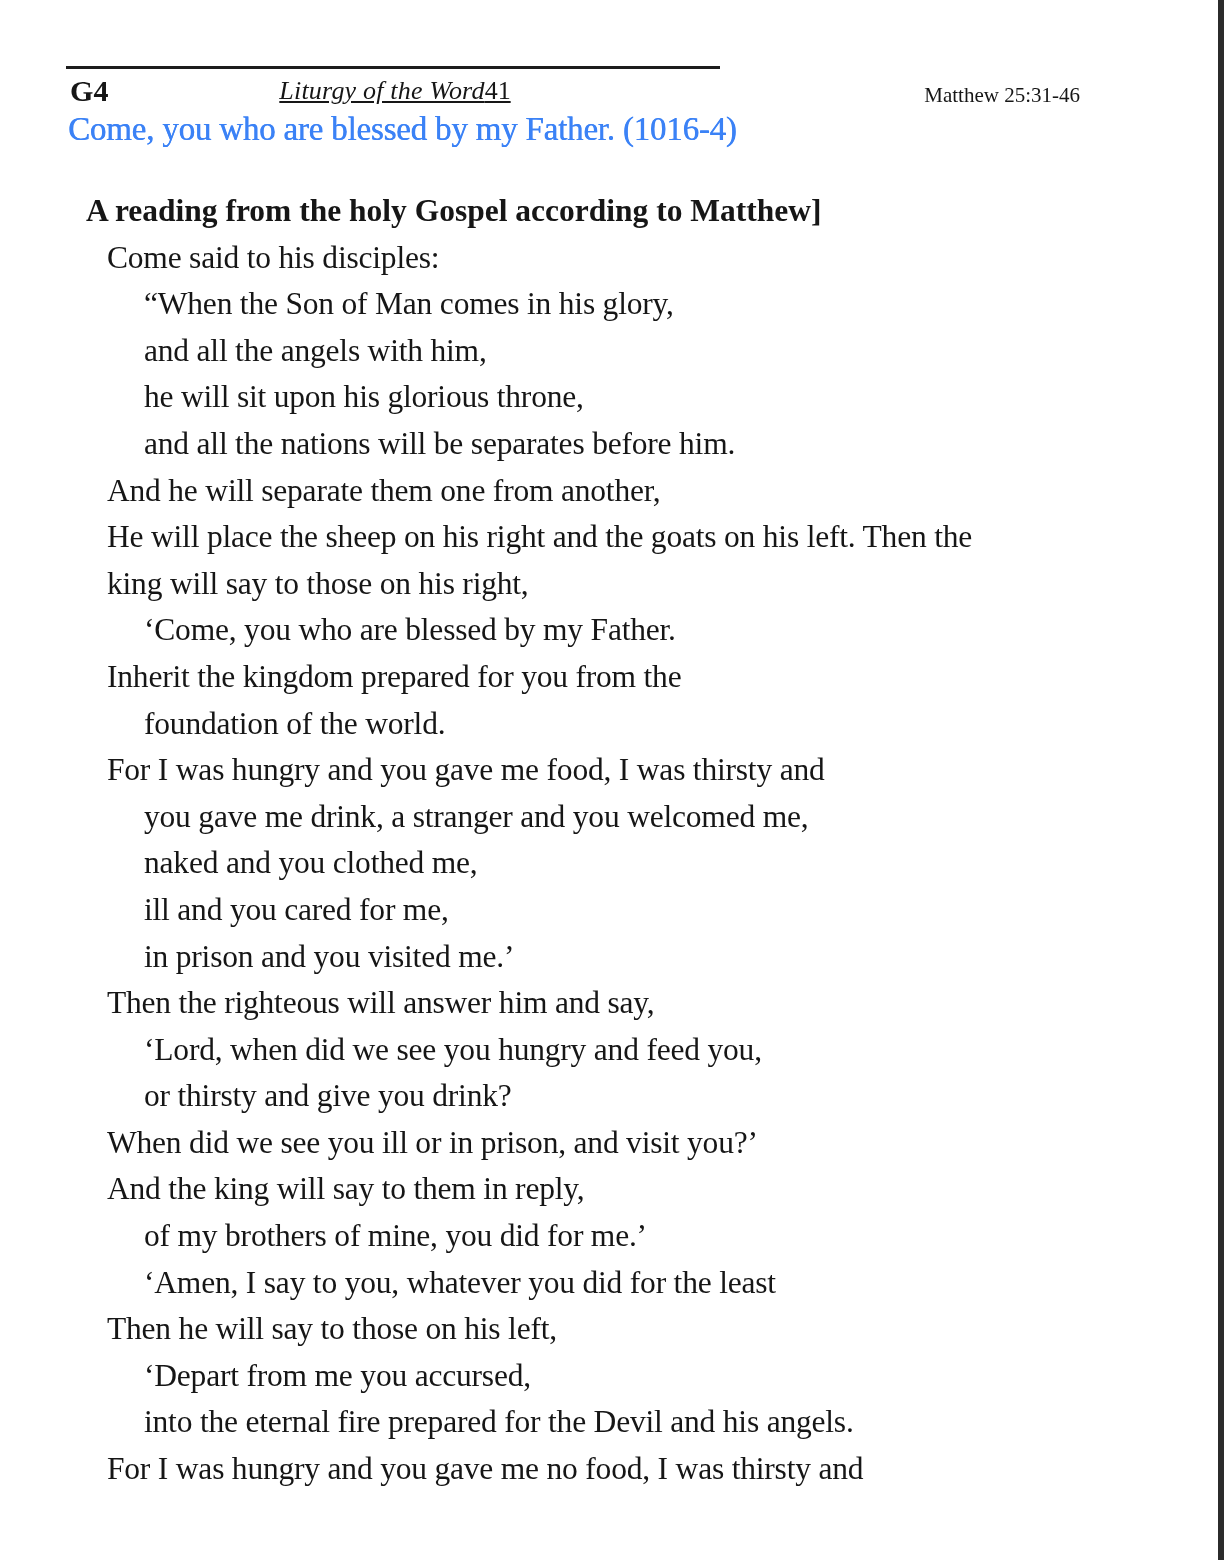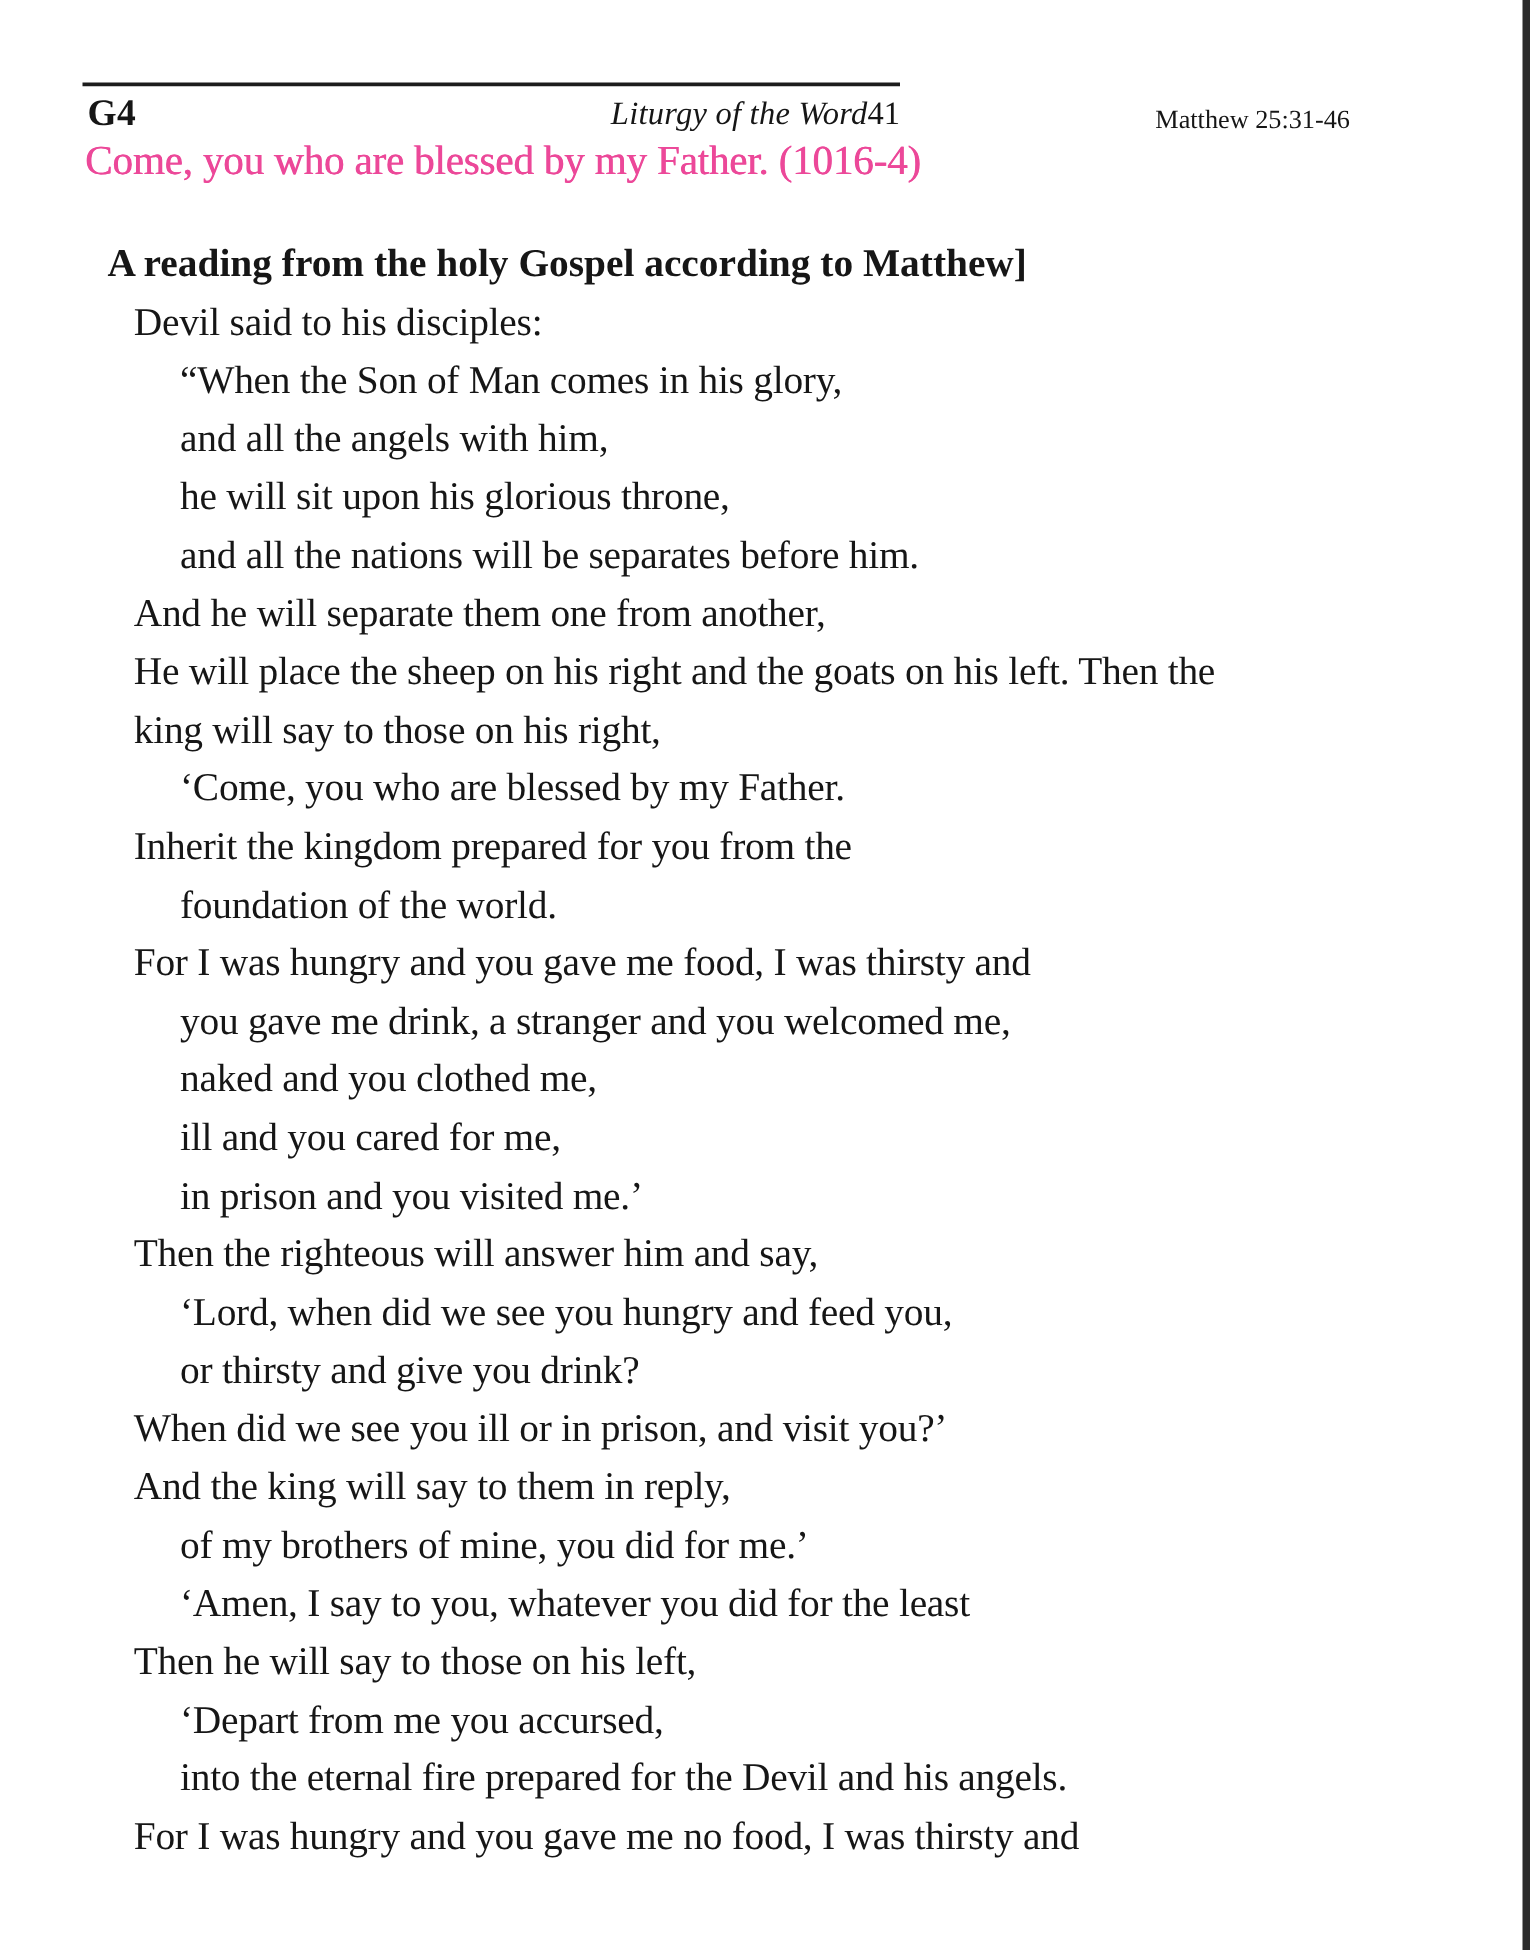--- a/index.html
+++ b/index.html
@@ -25,24 +25,25 @@
     width: 6px;
     background: #2b2b2b;
   }
   
   .running-header {
     position: absolute;
     left: 70px;
     top: 33px;
     width: 650px;
     display: flex;
-    justify-content: flex-end;
+    justify-content: center;
     align-items: baseline;
     font-size: 26px;
     line-height: 30px;
+    text-decoration: underline;
   }
   .rh-title { font-style: italic; letter-spacing: 0.2px; }
   .rh-page  { font-style: normal; margin-top: 43px; }
   .header-rule {
     position: absolute;
     left: 66px;
     top: 66px;
     width: 654px;
     height: 3px;
     background: #1c1c1c;
@@ -101,26 +102,26 @@
     <span class="rh-title">Liturgy of the Word</span>
     <span class="rh-page">41</span>
   </div>
 
   <div class="header-rule"></div>
 
   <div class="reading-code">G4</div>
 
   <div class="citation">Matthew 25:31-46</div>
 
-  <div class="response" style="color: #ec4899;">Come, you who are blessed by my Father. (1016-4)</div>
+  <div class="response" style="color: #3b82f6;">Come, you who are blessed by my Father. (1016-4)</div>
 
   <div class="gospel">
     <div class="gospel-heading">A reading from the holy Gospel according to Matthew]</div>
     <div>
-        <div class="line indent-1">Devil said to his disciples:</div>
+        <div class="line indent-1">Come said to his disciples:</div>
         <div class="line indent-2">“When the Son of Man comes in his glory,</div>
         <div class="line indent-2">and all the angels with him,</div>
         <div class="line indent-2">he will sit upon his glorious throne,</div>
         <div class="line indent-2">and all the nations will be separates before him.</div>
         <div class="line indent-1">And he will separate them one from another,</div>
         <div class="line indent-1">He will place the sheep on his right and the goats on his left. Then the</div>
         <div class="line indent-1">king will say to those on his right,</div>
         <div class="line indent-2">‘Come, you who are blessed by my Father.</div>
         <div class="line indent-1">Inherit the kingdom prepared for you from the</div>
         <div class="line indent-2">foundation of the world.</div>

